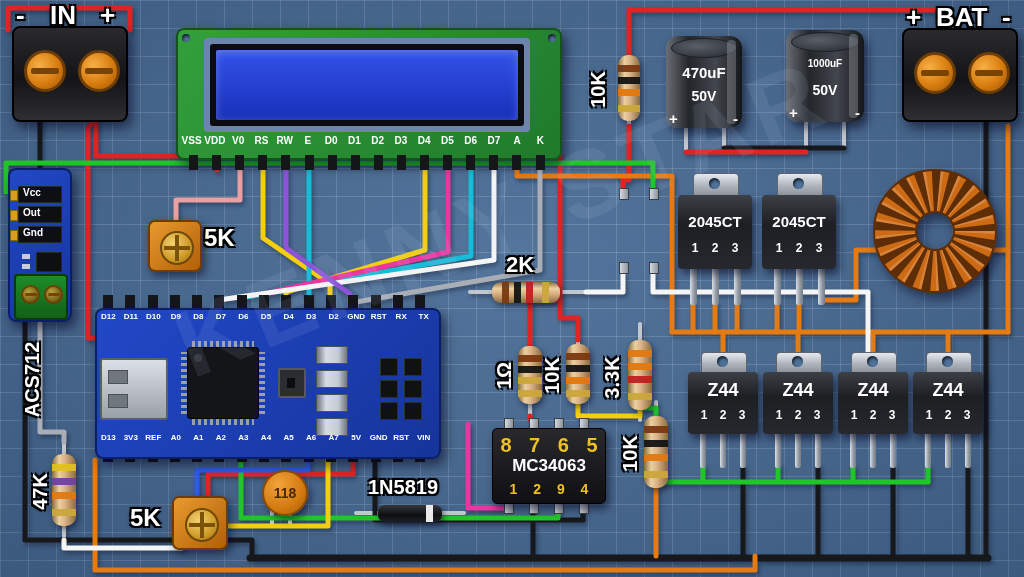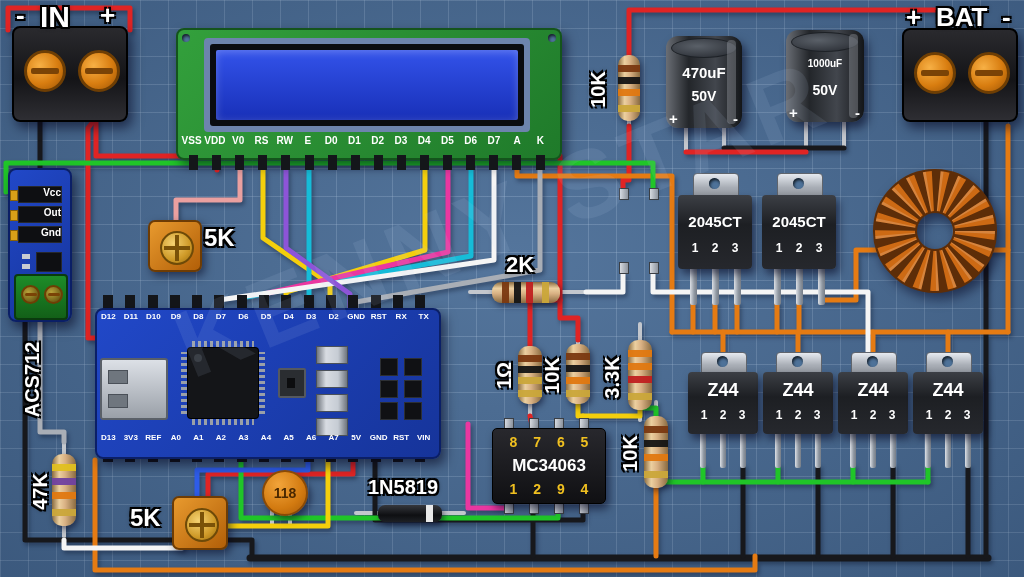--- a/index.html
+++ b/index.html
@@ -65,21 +65,21 @@
   .barrel{position:absolute;z-index:2;background:linear-gradient(90deg,#17181c,#3f434a 30%,#26282d 70%,#101114);
     border-radius:14px;box-shadow:3px 5px 9px rgba(0,0,25,.55);color:#fff;font-weight:bold;
     display:flex;align-items:center;justify-content:center;font-size:14px;}
   .barrel::before{content:"";position:absolute;top:2px;left:6px;right:6px;height:12px;border-radius:50%;background:rgba(255,255,255,.12);}
   .dio{position:absolute;z-index:2;background:linear-gradient(180deg,#35373c,#0e0f12 60%,#1e2025);
     border-radius:7px;box-shadow:2px 3px 6px rgba(0,0,25,.5);}
   .dio::after{content:"";position:absolute;right:9px;top:0;width:7px;height:100%;background:#e9e9e9;}
   .watermark{position:absolute;z-index:6;font-weight:bold;color:rgba(195,218,242,0.10);pointer-events:none;
     letter-spacing:8px;}
   .goldpin{position:absolute;z-index:3;background:#d8a018;border:1px solid #8a6208;}
-  .blkbox{position:absolute;z-index:3;background:#0e0f12;border:1px solid #26282d;color:#fff;text-align:right;}
+  .blkbox{position:absolute;z-index:3;background:#0e0f12;border:1px solid #26282d;color:#fff;}
 </style>
 </head>
 <body>
 
 <div class="stage">
 
   <svg class="wires" width="1024" height="577">
 
     <g stroke="#c3c7cd" stroke-width="4">
       <polyline points="629,40 629,60"></polyline>
@@ -199,21 +199,21 @@
     <g stroke="#8d54d8" stroke-width="5">
       <polyline points="286,170 286,248 350,294 350,312"></polyline>
     </g>
 
     <g stroke="#2e5ce8" stroke-width="5">
       <polyline points="197,496 197,470 308,470 308,460"></polyline>
     </g>
   </svg>
 
   <div class="lbl" style="left:16px;top:0;font-size:26px">-</div>
-  <div class="lbl" style="left:40px;top:0;font-size:30px">IN</div>
+  <div class="lbl" style="left:50px;top:0;font-size:26px">IN</div>
   <div class="lbl" style="left:100px;top:0;font-size:26px">+</div>
   <div class="block" style="left:12px;top:26px;width:112px;height:92px">
     <div class="screw" style="left:10px;top:22px;width:36px;height:36px"></div>
     <div class="screw" style="left:64px;top:22px;width:36px;height:36px"></div>
   </div>
 
   <div class="lbl" style="left:906px;top:2px;font-size:26px">+</div>
   <div class="lbl" style="left:936px;top:2px;font-size:26px">BAT</div>
   <div class="lbl" style="left:1002px;top:2px;font-size:26px">-</div>
   <div class="block" style="left:902px;top:28px;width:112px;height:90px">
@@ -414,21 +414,21 @@
 
   <div class="stub" style="left:504px;top:418px"></div>
   <div class="stub" style="left:529px;top:418px"></div>
   <div class="stub" style="left:554px;top:418px"></div>
   <div class="stub" style="left:579px;top:418px"></div>
   <div class="stub" style="left:504px;top:502px"></div>
   <div class="stub" style="left:529px;top:502px"></div>
   <div class="stub" style="left:554px;top:502px"></div>
   <div class="stub" style="left:579px;top:502px"></div>
   <div class="ic" style="left:492px;top:428px;width:112px;height:74px">
-    <div class="toname" style="top:5px;font-size:14px;word-spacing:12px;color:#f0c020">8  7  6  5</div>
+    <div class="toname" style="top:5px;font-size:20px;word-spacing:12px;color:#f0c020">8  7  6  5</div>
     <div class="toname" style="top:27px;font-size:17px;color:#fff">MC34063</div>
     <div class="toname" style="top:52px;font-size:14px;word-spacing:12px;color:#f0c020">1  2  9  4</div>
   </div>
 
   <div class="res" style="left:618px;top:55px;width:22px;height:66px">
     <i class="band" style="top:10px;background:#7a3810"></i>
       <i class="band" style="top:22px;background:#141414"></i>
     <i class="band" style="top:34px;background:#e07810"></i>
       <i class="band" style="top:50px;background:#caa63a"></i>
   </div>

